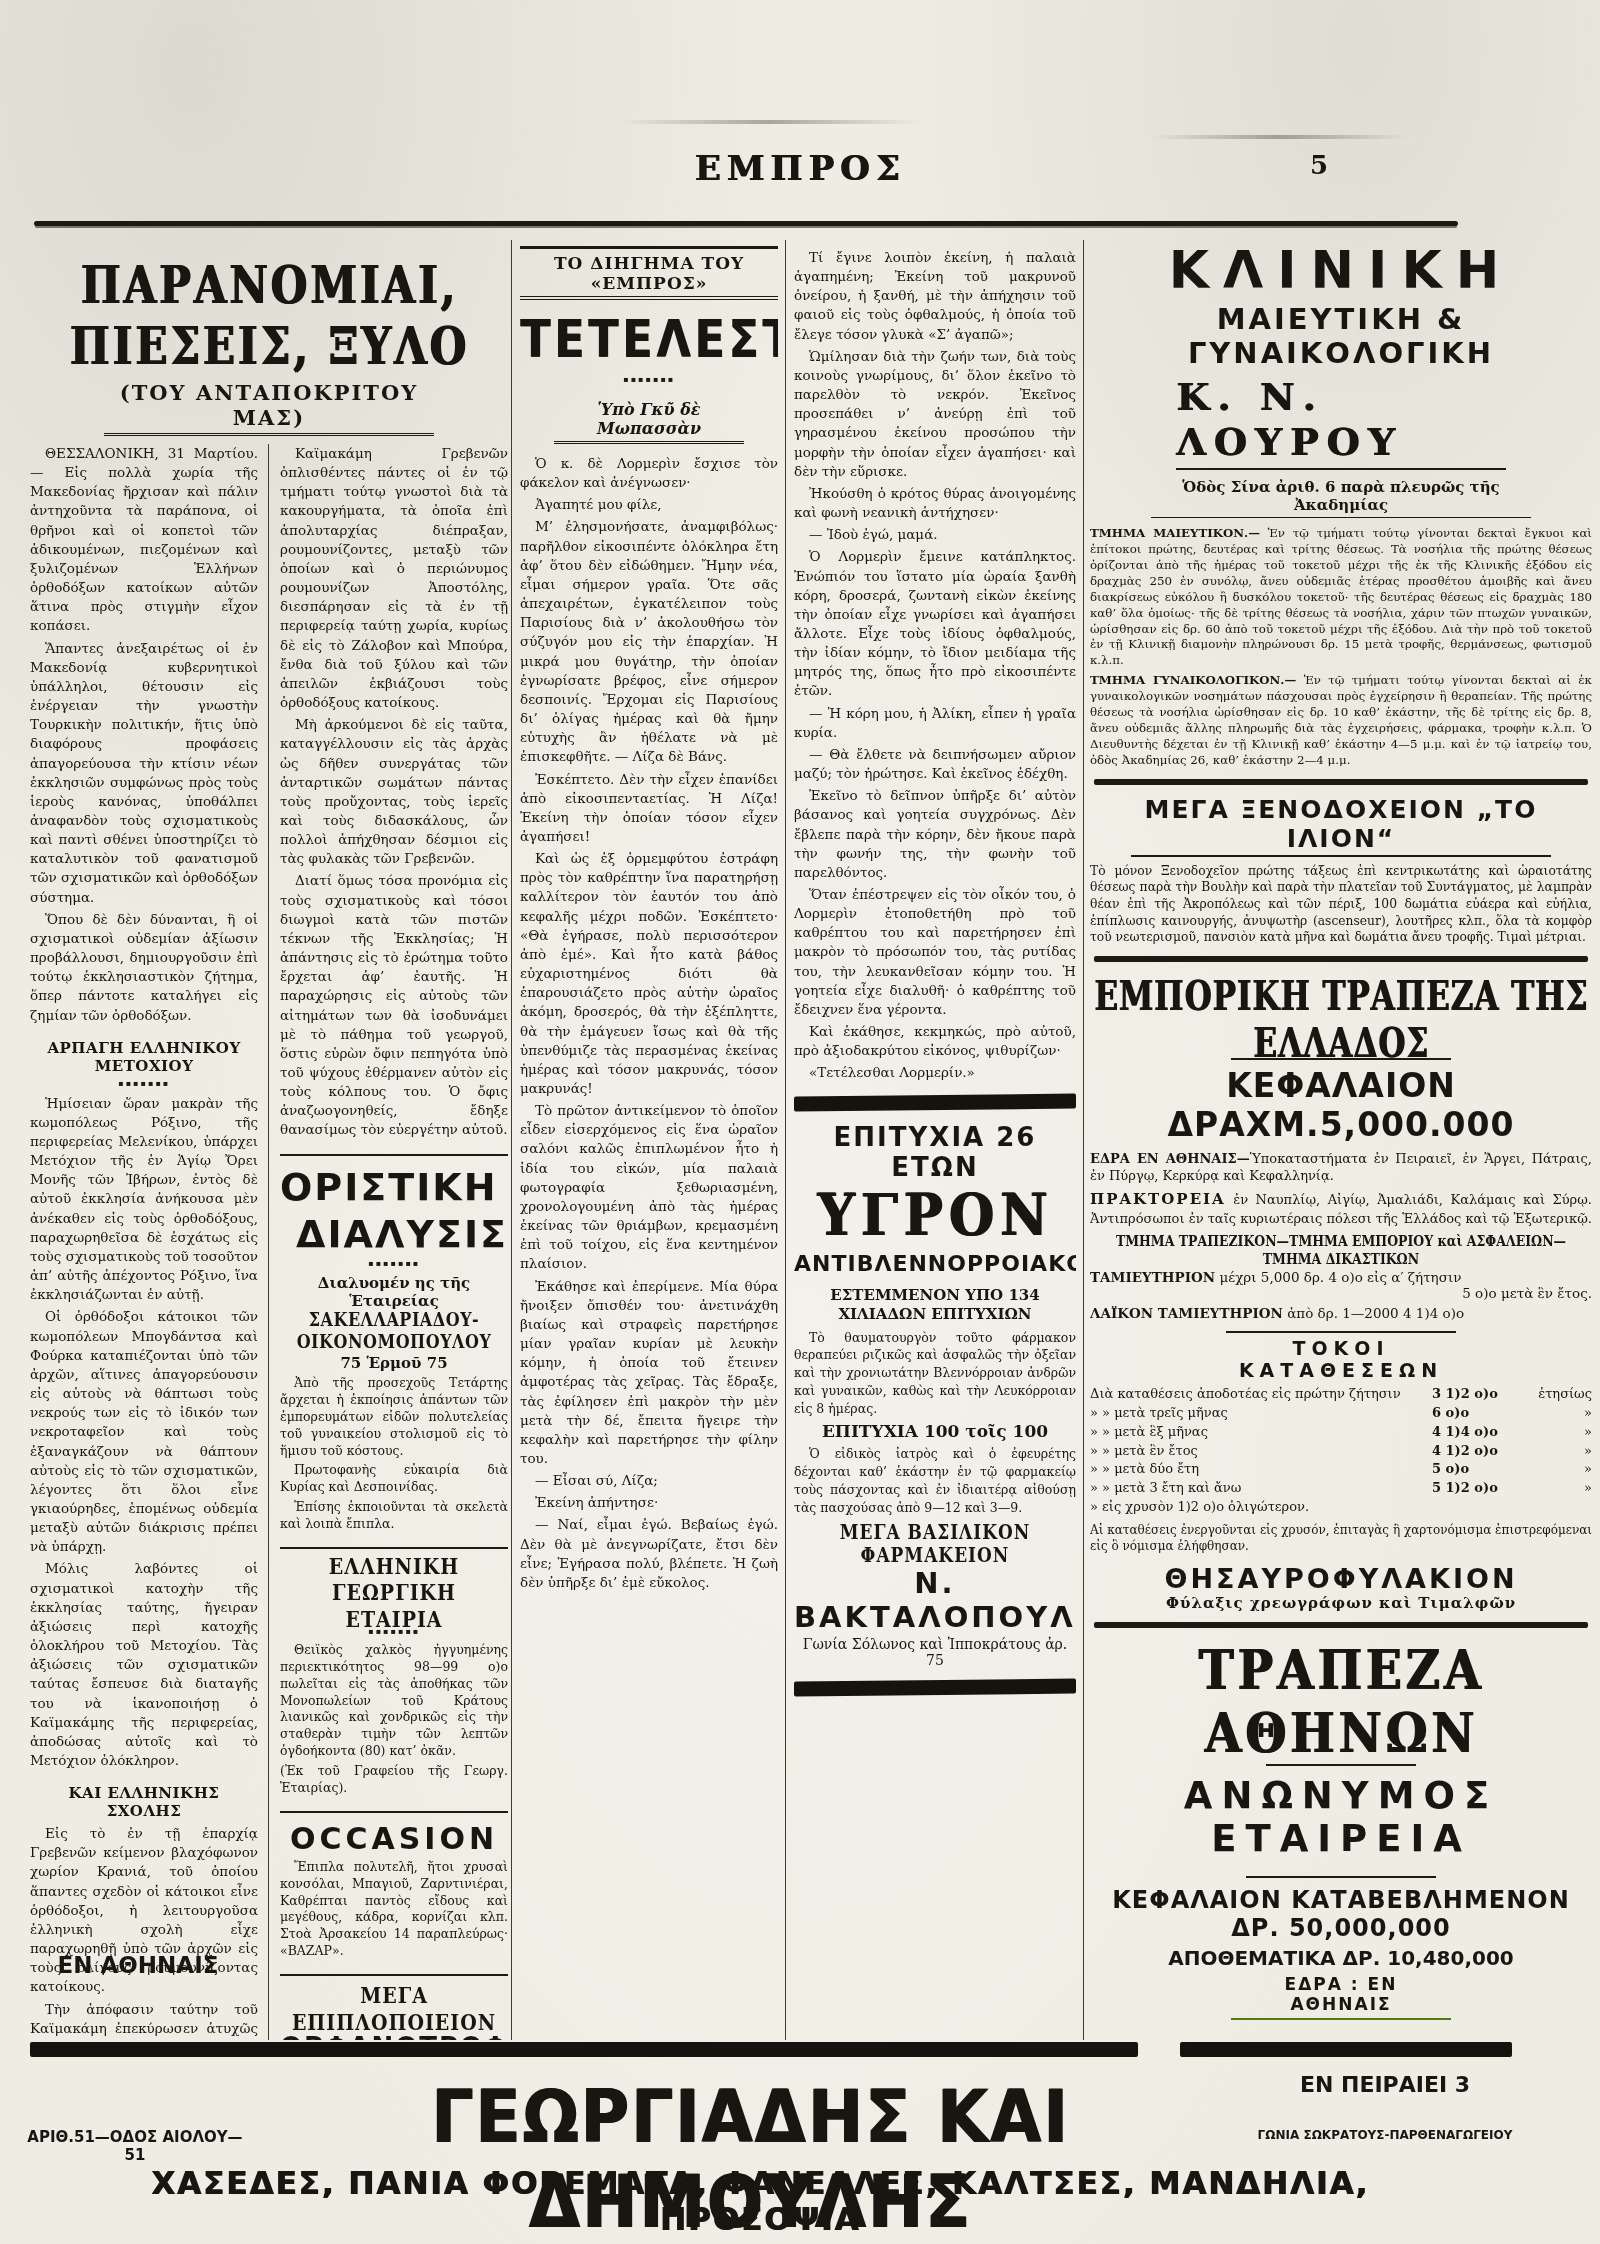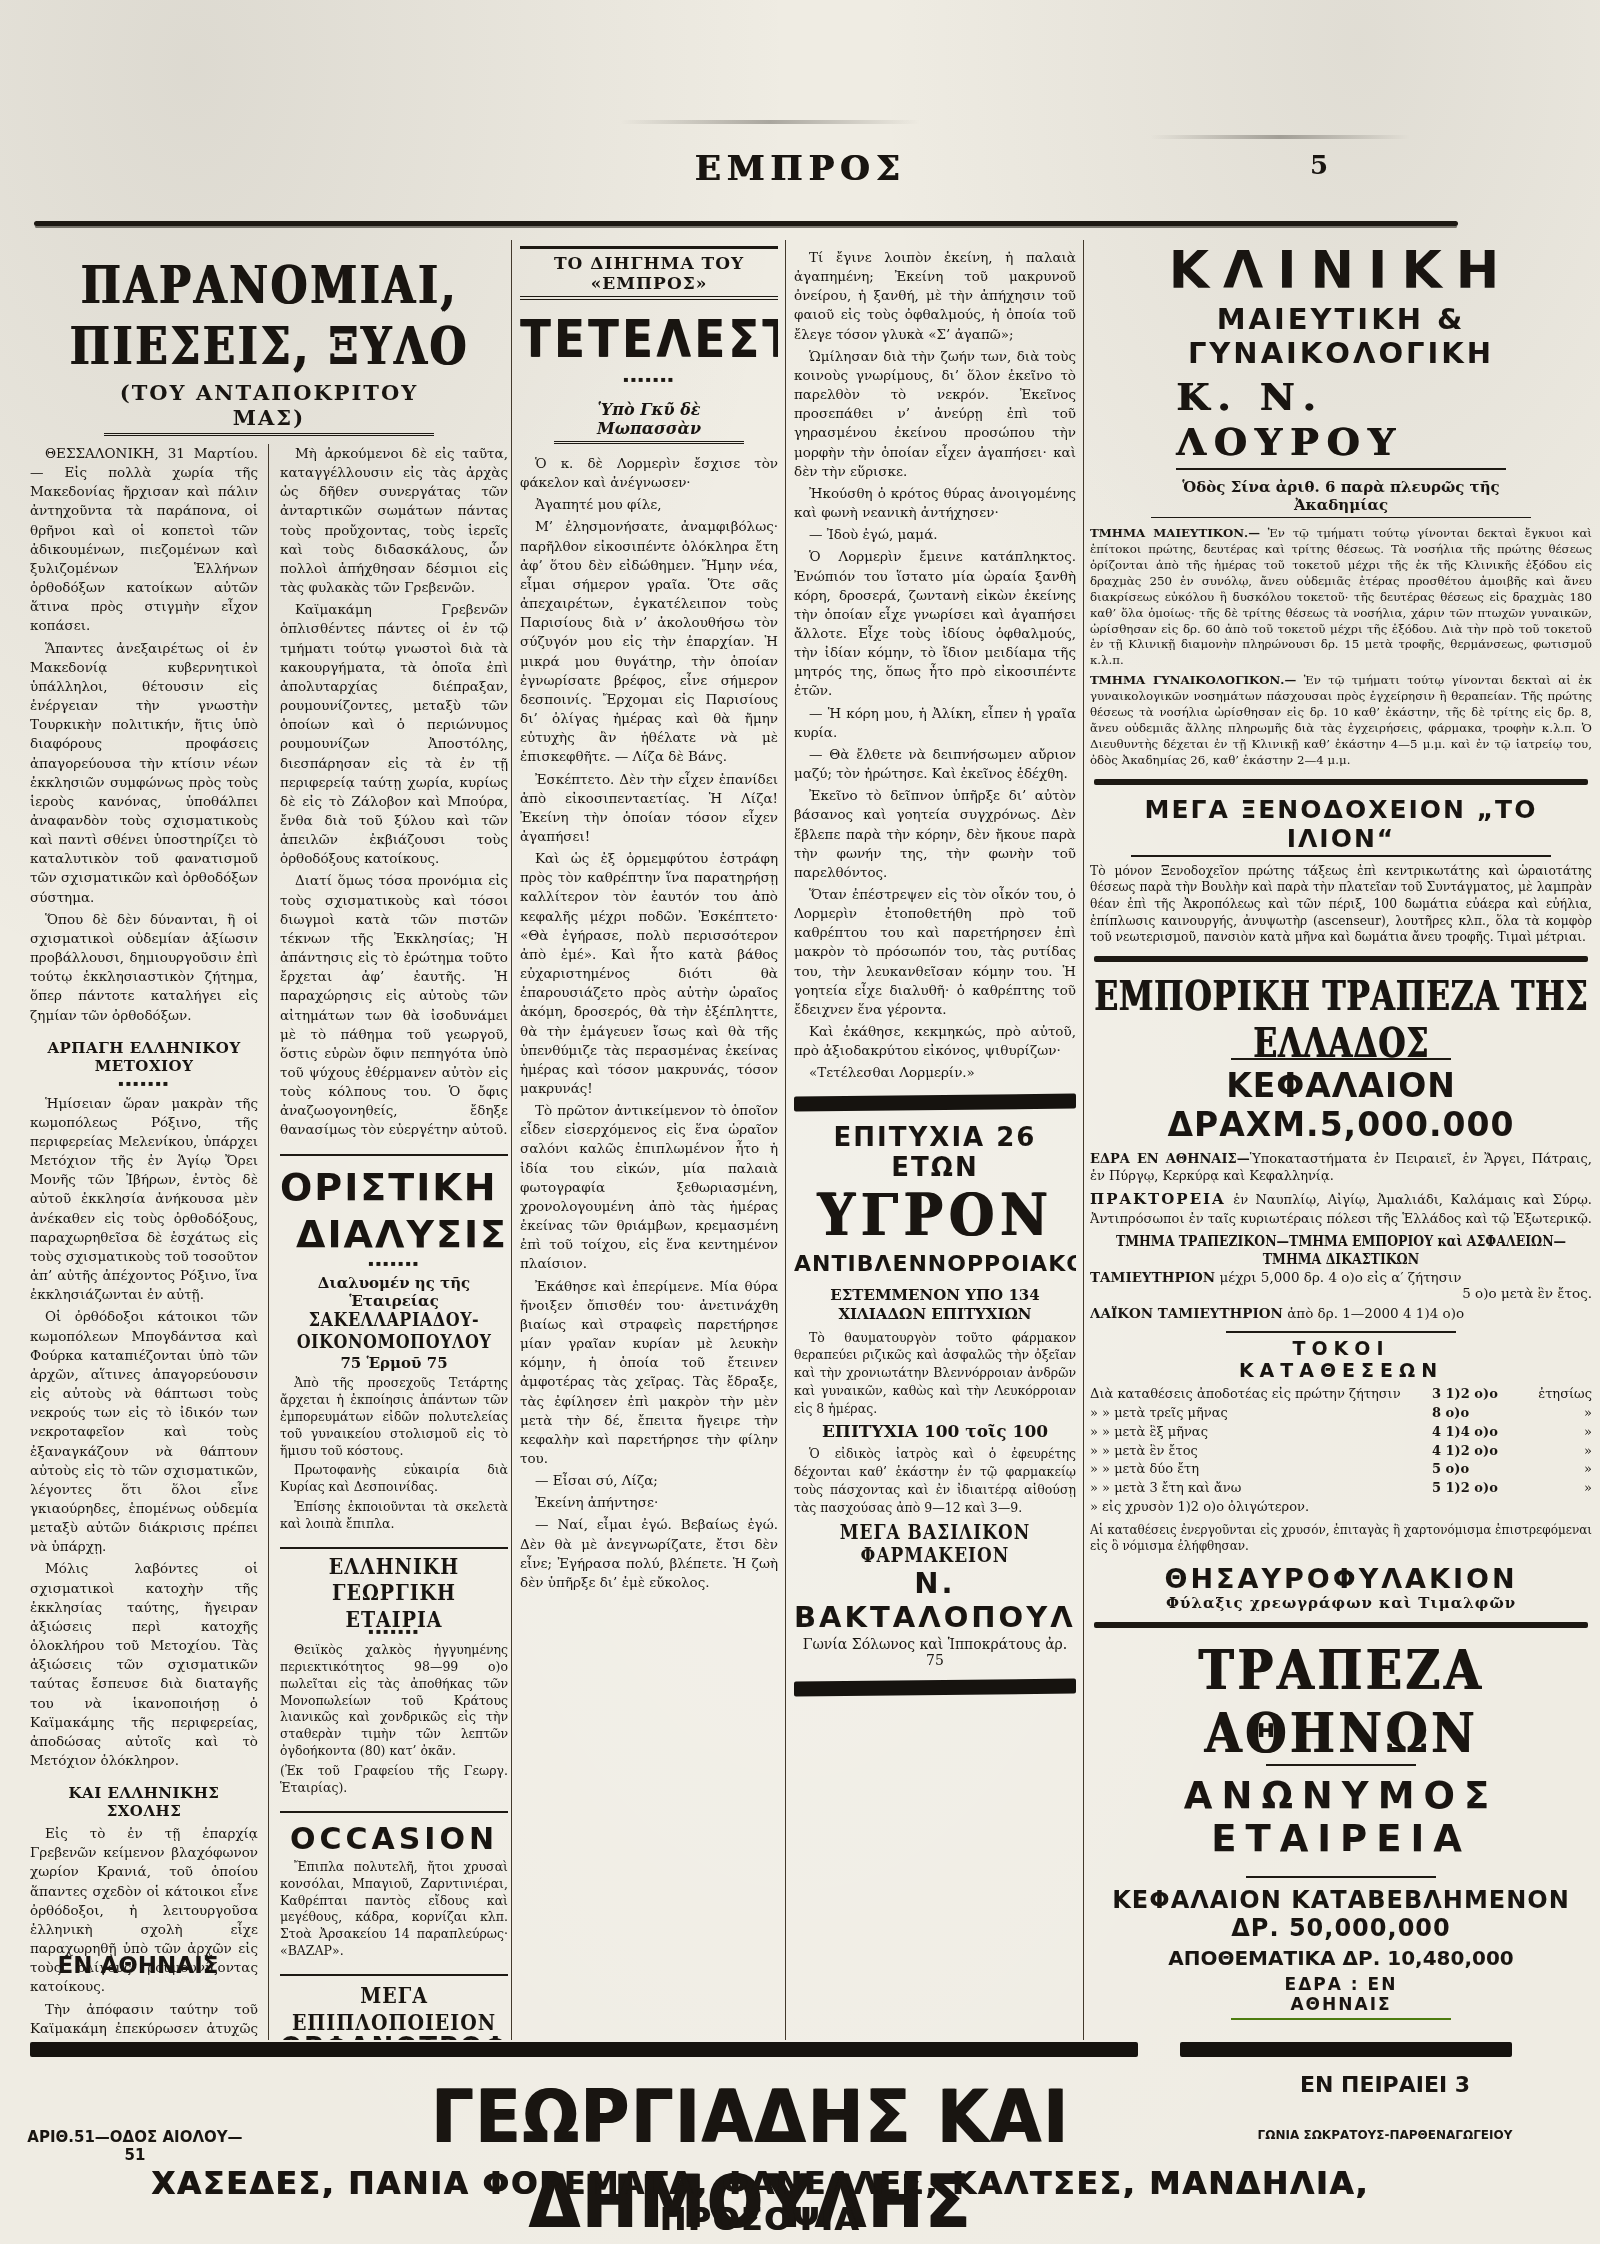--- a/index.html
+++ b/index.html
@@ -146,22 +146,22 @@
         </div>
       <div class="sh">ΚΑΙ ΕΛΛΗΝΙΚΗΣ ΣΧΟΛΗΣ</div>
       <div>
           <p class="bt">Εἰς τὸ ἐν τῇ ἐπαρχίᾳ Γρεβενῶν κείμενον βλαχόφωνον χωρίον Κρανιά, τοῦ ὁποίου ἅπαντες σχεδὸν οἱ κάτοικοι εἶνε ὀρθόδοξοι, ἡ λειτουργοῦσα ἑλληνικὴ σχολὴ εἶχε παραχωρηθῇ ὑπὸ τῶν ἀρχῶν εἰς τοὺς ὀλίγους ρουμουνίζοντας κατοίκους.</p>
           <p class="bt">Τὴν ἀπόφασιν ταύτην τοῦ Καϊμακάμη ἐπεκύρωσεν ἀτυχῶς καὶ ὁ Γενικὸς Ἐπιθεωρητής, μεθ’ ὅλα τὰ ἔγγραφα διαβήματα τῶν ὀρθοδόξων κατοίκων, οἵτινες ἀπὸ μηνῶν στεροῦνται καὶ σχολῆς καὶ διδασκάλων, ἐν ᾧ οἱ ρουμουνίζοντες οὐδὲ δέκα μαθητὰς δύνανται νὰ συγκεντρώσωσι.</p>
         </div>
 
     </div>
     <div class="subcol">
       <div>
+          <p class="bt">Καϊμακάμη Γρεβενῶν ὁπλισθέντες πάντες οἱ ἐν τῷ τμήματι τούτῳ γνωστοὶ διὰ τὰ κακουργήματα, τὰ ὁποῖα ἐπὶ ἀπολυταρχίας διέπραξαν, ρουμουνίζοντες, μεταξὺ τῶν ὁποίων καὶ ὁ περιώνυμος ρουμουνίζων Ἀποστόλης, διεσπάρησαν εἰς τὰ ἐν τῇ περιφερείᾳ ταύτῃ χωρία, κυρίως δὲ εἰς τὸ Ζάλοβον καὶ Μπούρα, ἔνθα διὰ τοῦ ξύλου καὶ τῶν ἀπειλῶν ἐκβιάζουσι τοὺς ὀρθοδόξους κατοίκους.</p>
           <p class="bt">Μὴ ἀρκούμενοι δὲ εἰς ταῦτα, καταγγέλλουσιν εἰς τὰς ἀρχὰς ὡς δῆθεν συνεργάτας τῶν ἀνταρτικῶν σωμάτων πάντας τοὺς προὔχοντας, τοὺς ἱερεῖς καὶ τοὺς διδασκάλους, ὧν πολλοὶ ἀπήχθησαν δέσμιοι εἰς τὰς φυλακὰς τῶν Γρεβενῶν.</p>
-          <p class="bt">Καϊμακάμη Γρεβενῶν ὁπλισθέντες πάντες οἱ ἐν τῷ τμήματι τούτῳ γνωστοὶ διὰ τὰ κακουργήματα, τὰ ὁποῖα ἐπὶ ἀπολυταρχίας διέπραξαν, ρουμουνίζοντες, μεταξὺ τῶν ὁποίων καὶ ὁ περιώνυμος ρουμουνίζων Ἀποστόλης, διεσπάρησαν εἰς τὰ ἐν τῇ περιφερείᾳ ταύτῃ χωρία, κυρίως δὲ εἰς τὸ Ζάλοβον καὶ Μπούρα, ἔνθα διὰ τοῦ ξύλου καὶ τῶν ἀπειλῶν ἐκβιάζουσι τοὺς ὀρθοδόξους κατοίκους.</p>
           <p class="bt">Διατί ὅμως τόσα προνόμια εἰς τοὺς σχισματικοὺς καὶ τόσοι διωγμοὶ κατὰ τῶν πιστῶν τέκνων τῆς Ἐκκλησίας; Ἡ ἀπάντησις εἰς τὸ ἐρώτημα τοῦτο ἔρχεται ἀφ’ ἑαυτῆς. Ἡ παραχώρησις εἰς αὐτοὺς τῶν αἰτημάτων των θὰ ἰσοδυνάμει μὲ τὸ πάθημα τοῦ γεωργοῦ, ὅστις εὑρὼν ὄφιν πεπηγότα ὑπὸ τοῦ ψύχους ἐθέρμανεν αὐτὸν εἰς τοὺς κόλπους του. Ὁ ὄφις ἀναζωογονηθείς, ἔδηξε θανασίμως τὸν εὐεργέτην αὐτοῦ.</p>
         </div>
 
       <div class="ad">
         <div class="ad-title-xl">ΟΡΙΣΤΙΚΗ</div>
         <div class="ad-title-xl right">ΔΙΑΛΥΣΙΣ</div>
         <div class="orn">▪▪▪▪▪▪▪</div>
         <div class="ad-line-b">Διαλυομέν ης τῆς Ἑταιρείας</div>
         <div class="ad-line-cond">ΣΑΚΕΛΛΑΡΙΑΔΟΥ-ΟΙΚΟΝΟΜΟΠΟΥΛΟΥ</div>
         <div class="ad-line-b">75 Ἑρμοῦ 75</div>
@@ -270,21 +270,21 @@
     <p class="emp-tam"><b>ΛΑΪΚΟΝ ΤΑΜΙΕΥΤΗΡΙΟΝ</b> <span>ἀπὸ δρ. 1—2000   4 1)4 ο)ο</span></p>
     <div class="tokoi-title">ΤΟΚΟΙ ΚΑΤΑΘΕΣΕΩΝ</div>
     <div>
         <div class="rate-row">
         <span class="rate-term">Διὰ καταθέσεις ἀποδοτέας εἰς πρώτην ζήτησιν</span>
         <span class="rate-val">3 1)2 ο)ο</span>
         <span class="rate-per">ἐτησίως</span>
       </div>
         <div class="rate-row">
         <span class="rate-term">»  »  μετὰ τρεῖς μῆνας</span>
-        <span class="rate-val">8 ο)ο</span>
+        <span class="rate-val">6 ο)ο</span>
         <span class="rate-per">»</span>
       </div>
         <div class="rate-row">
         <span class="rate-term">»  »  μετὰ ἓξ μῆνας</span>
         <span class="rate-val">4 1)4 ο)ο</span>
         <span class="rate-per">»</span>
       </div>
         <div class="rate-row">
         <span class="rate-term">»  »  μετὰ ἓν ἔτος</span>
         <span class="rate-val">4 1)2 ο)ο</span>

